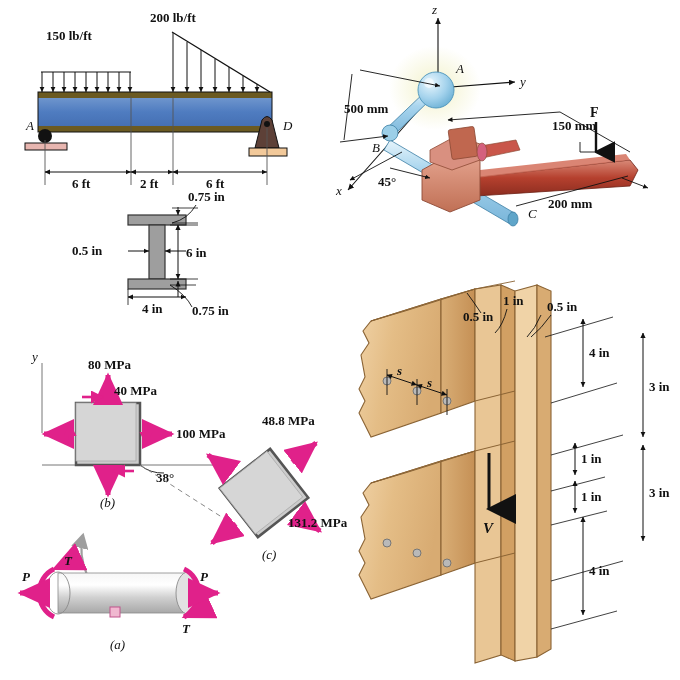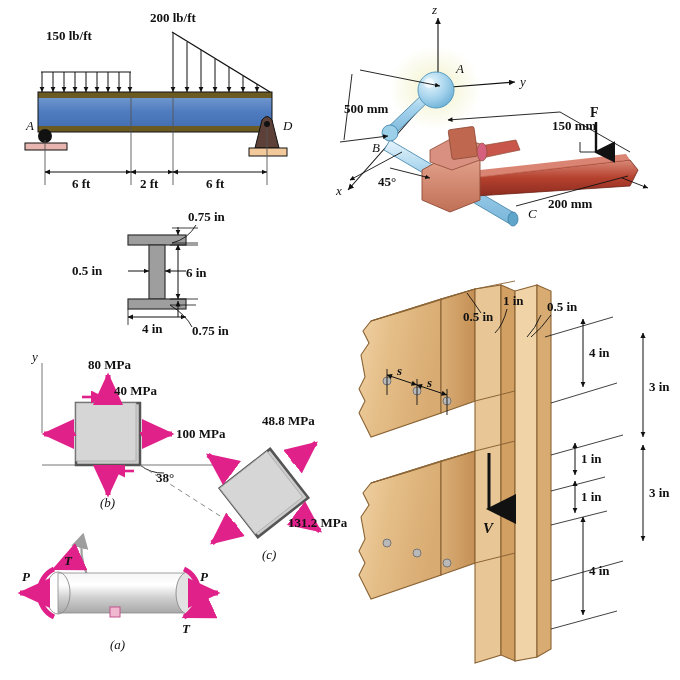--- a/index.html
+++ b/index.html
@@ -184,21 +184,21 @@
   <line x1="186" y1="206" x2="298" y2="176" stroke="#111" stroke-width="0.9"></line>
   <line x1="292" y1="178" x2="318" y2="188" stroke="#111" stroke-width="0.9" marker-end="url(#a2s)"></line>
   <text class="lbl-b" x="218" y="208">200 mm</text>
 
   <text class="lbl-b" x="260" y="117" style="font-weight:bold;font-size:14px;">F</text>
   <line x1="266" y1="122" x2="266" y2="152" stroke="#111" stroke-width="2.4" marker-end="url(#fat)"></line>
   <path d="M250,142 L250,152 L264,152" fill="none" stroke="#111" stroke-width="0.9"></path>
 </svg>
 </div>
 
-<div class="fig" style="left:20px;top:205px;width:280px;height:150px;">
+<div class="fig" style="left:20px;top:185px;width:280px;height:150px;">
 <svg width="280" height="150" viewBox="0 0 280 150">
   <defs>
     <marker id="a3" markerWidth="6" markerHeight="6" refX="5.5" refY="2.6" orient="auto">
       <path d="M0,0 L5.5,2.6 L0,5.2 z" fill="#111"></path>
     </marker>
     <marker id="a3t" markerWidth="6" markerHeight="6" refX="0.5" refY="2.6" orient="auto">
       <path d="M5.5,0 L0,2.6 L5.5,5.2 z" fill="#111"></path>
     </marker>
   </defs>
 

